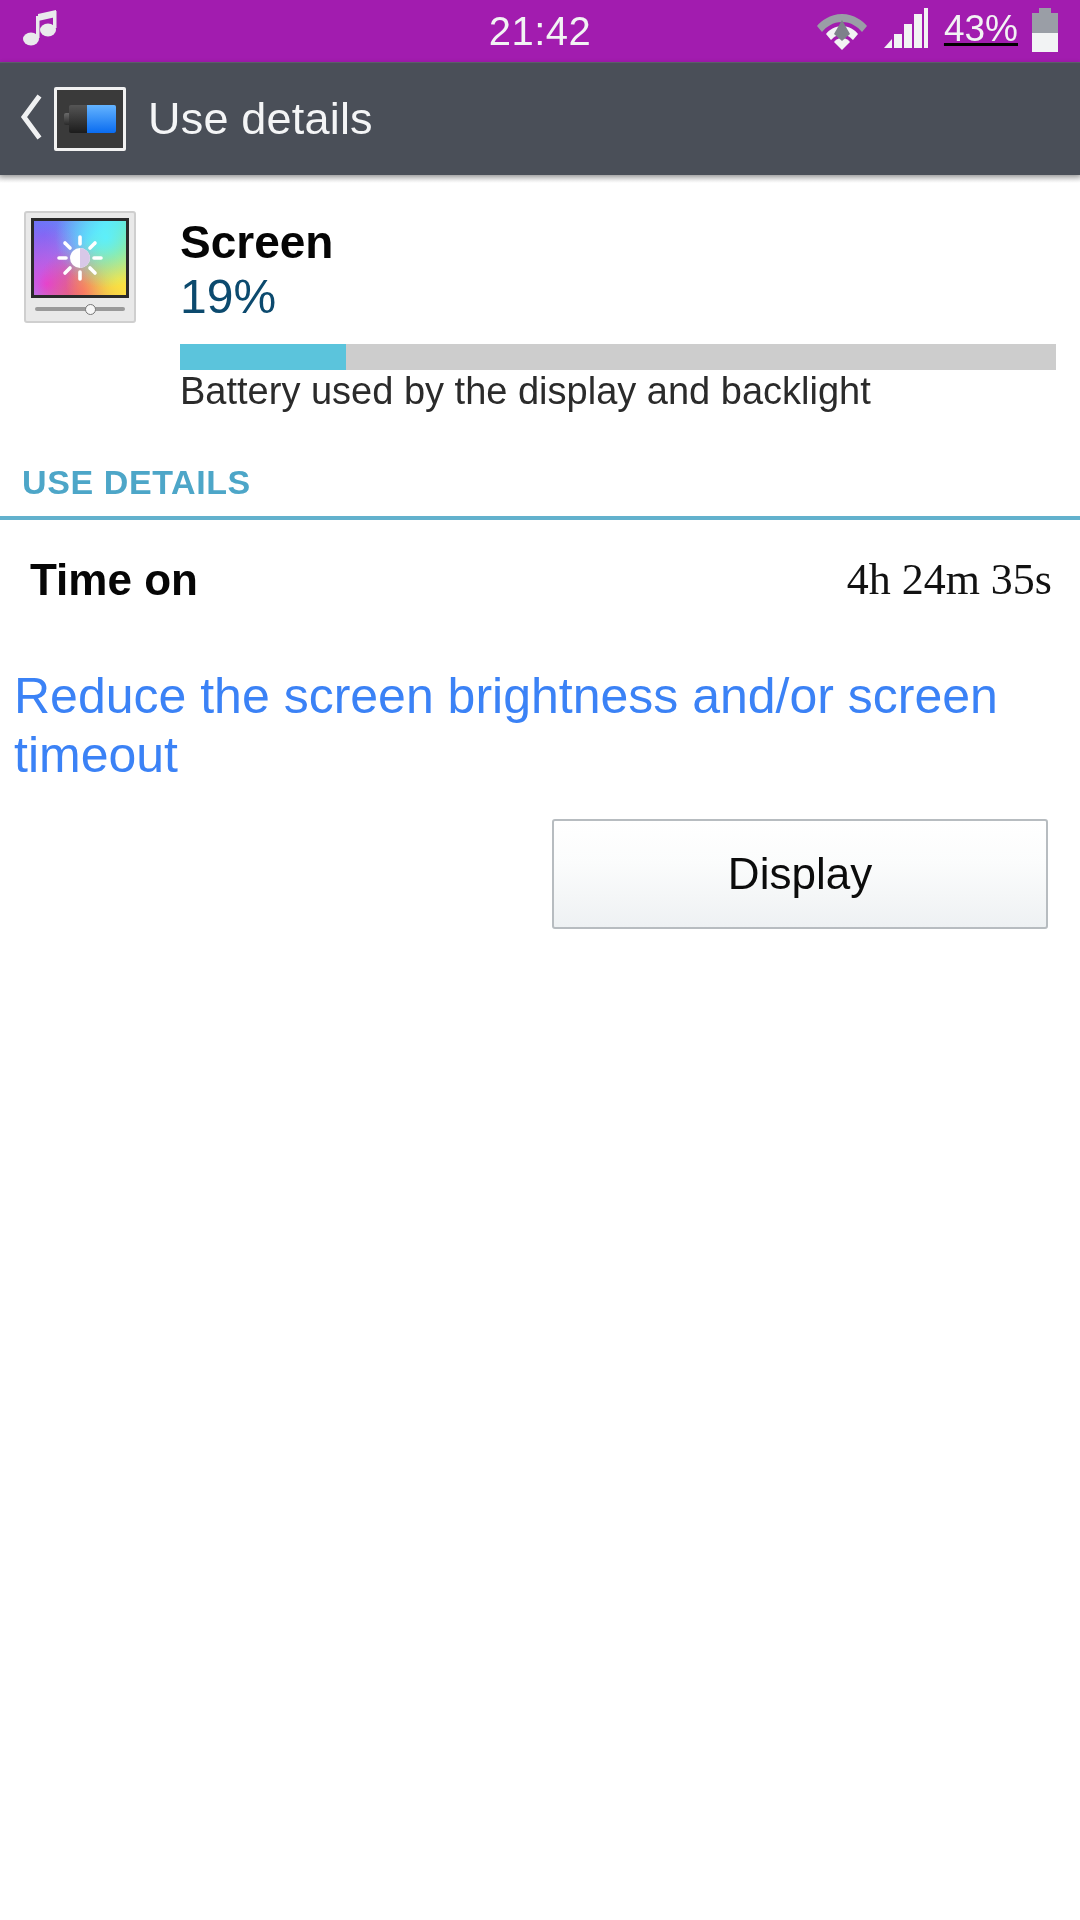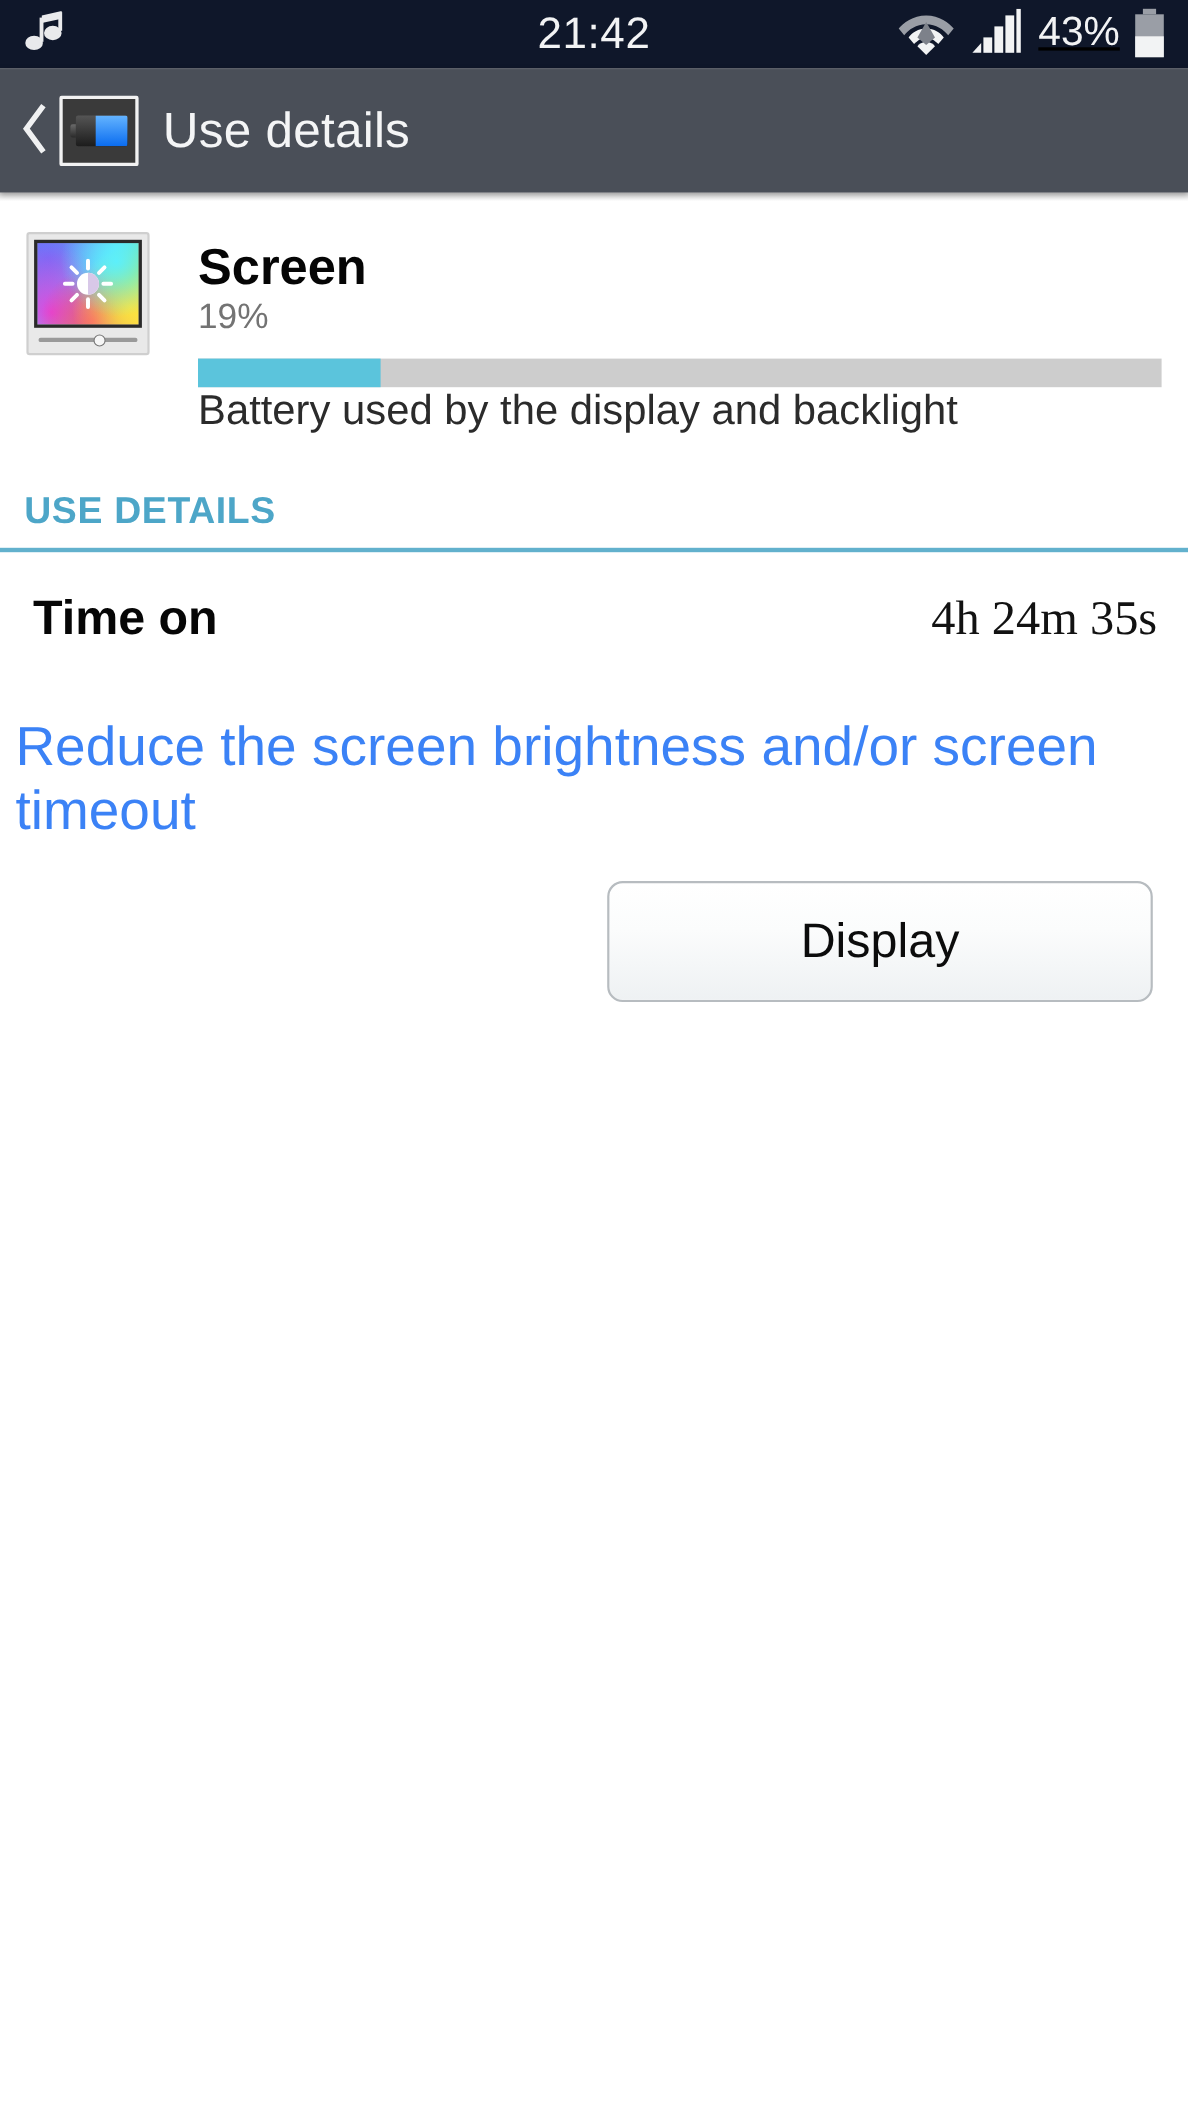--- a/index.html
+++ b/index.html
@@ -7,21 +7,21 @@
     width: 1080px; height: 1920px;
     background: #ffffff;
     font-family: "Liberation Sans", sans-serif;
     overflow: hidden;
   }
 
   
   .status-bar {
     position: relative;
     height: 62px;
-    background: #0f172a;
+    background: #a21caf;
     display: flex;
     align-items: center;
     padding: 0 22px;
   }
   .status-left { display: flex; align-items: center; gap: 10px; }
   .status-clock {
     position: absolute;
     left: 0; right: 0;
     text-align: center;
     color: #f2f3f4;
@@ -182,22 +182,22 @@
     align-items: baseline;
     justify-content: space-between;
     flex-direction: column;
   }
   .entry-title {
     font-size: 46px;
     font-weight: bold;
     color: #050505;
   }
   .entry-pct {
-    font-size: 32px;
-    color: #737373;
+    font-size: 48px;
+    color: #0c4a6e;
   }
   .progress-track {
     margin-top: 20px;
     height: 26px;
     background: #cdcdcd;
     width: 100%;
     position: relative;
   }
   .progress-fill {
     height: 100%;
@@ -246,21 +246,21 @@
   .button-row {
     display: flex;
     justify-content: flex-end;
     padding: 34px 32px 0 0;
   }
   .display-button {
     width: 496px;
     height: 110px;
     background: linear-gradient(#ffffff 0%, #fbfcfc 40%, #eef1f3 100%);
     border: 2px solid #b7bcc0;
-    border-radius: 14px;
+    border-radius: 3px;
     display: flex;
     align-items: center;
     justify-content: center;
     font-size: 44px;
     color: #0c0c0c;
     font-family: "Liberation Sans", sans-serif;
   }
 </style>
 </head>
 <body>

